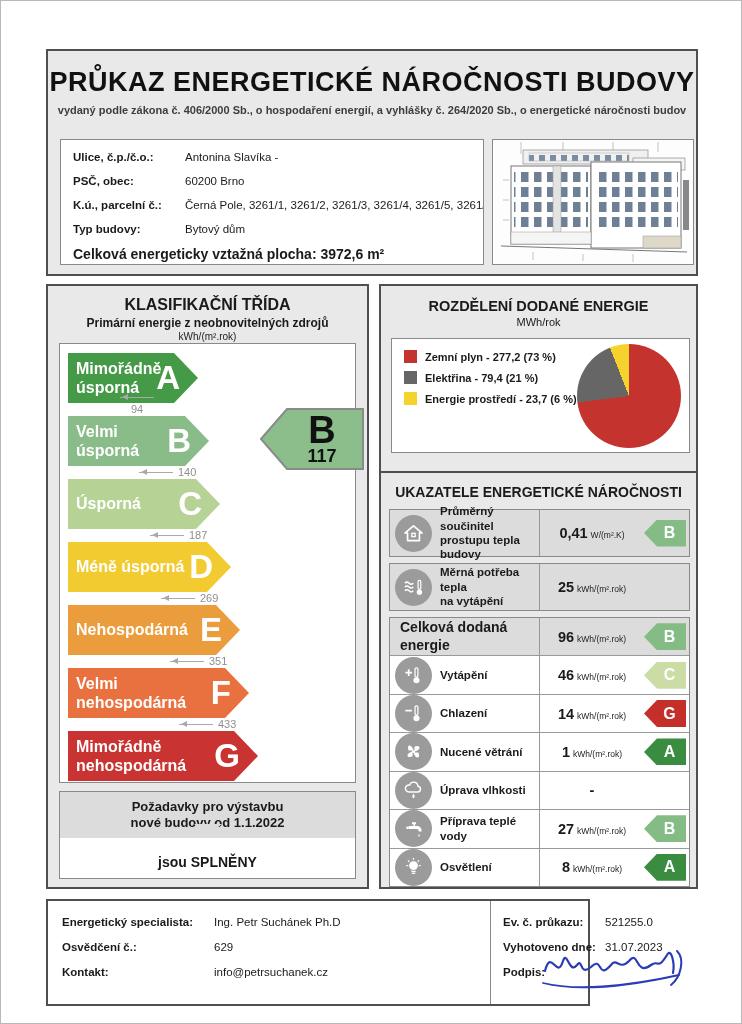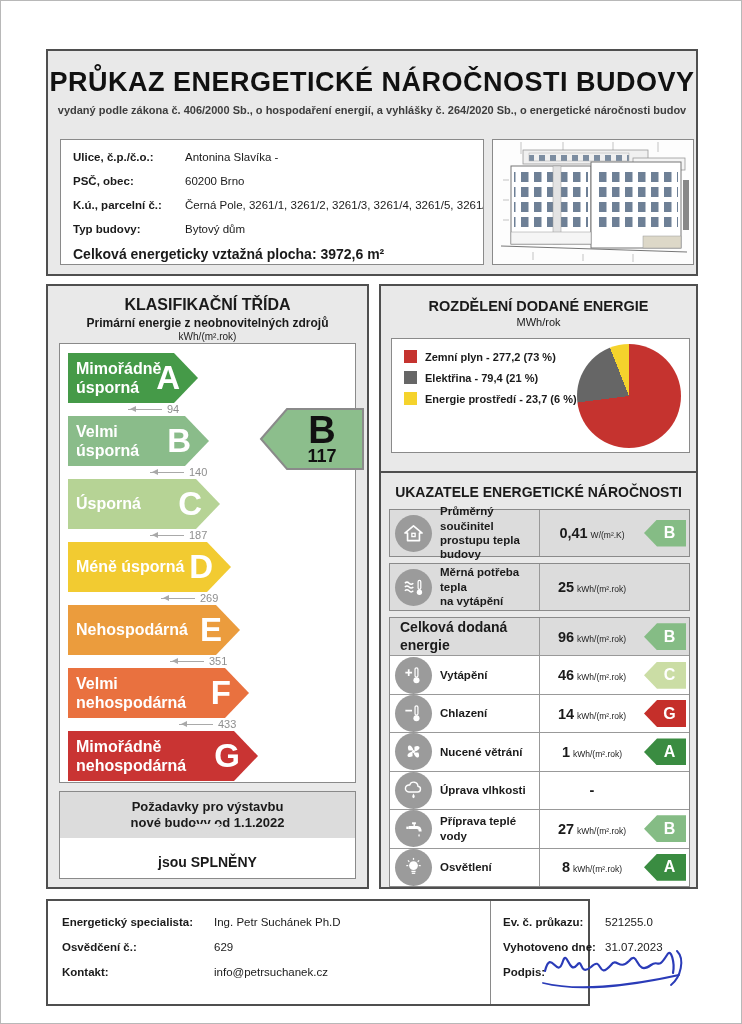--- a/index.html
+++ b/index.html
@@ -160,32 +160,32 @@
     <div class="sec-unit">kWh/(m².rok)</div>
 
     <div class="whitebox" id="scale-box">
       <div id="bands">
           <div class="band-row">
             <div class="band" style="width: 130px; background: rgb(69, 154, 72);">
               <span class="band-label">Mimořádně
 úsporná</span>
               <span class="band-letter">A</span>
             </div>
-            <div class="threshold" style="left: 60px;">
+            <div class="threshold" style="left: 52px; flex-direction: column;">
               <span class="th-line"></span>
               <span class="th-num">94</span>
             </div>
           </div>
           <div class="band-row">
             <div class="band" style="width: 141px; background: rgb(138, 188, 138);">
               <span class="band-label">Velmi
 úsporná</span>
               <span class="band-letter">B</span>
             </div>
-            <div class="threshold" style="left: 82px;">
+            <div class="threshold" style="left: 71px;">
               <span class="th-line"></span>
               <span class="th-num">140</span>
             </div>
           </div>
           <div class="band-row">
             <div class="band" style="width: 152px; background: rgb(182, 211, 149);">
               <span class="band-label">Úsporná</span>
               <span class="band-letter">C</span>
             </div>
             <div class="threshold" style="left: 82px;">

